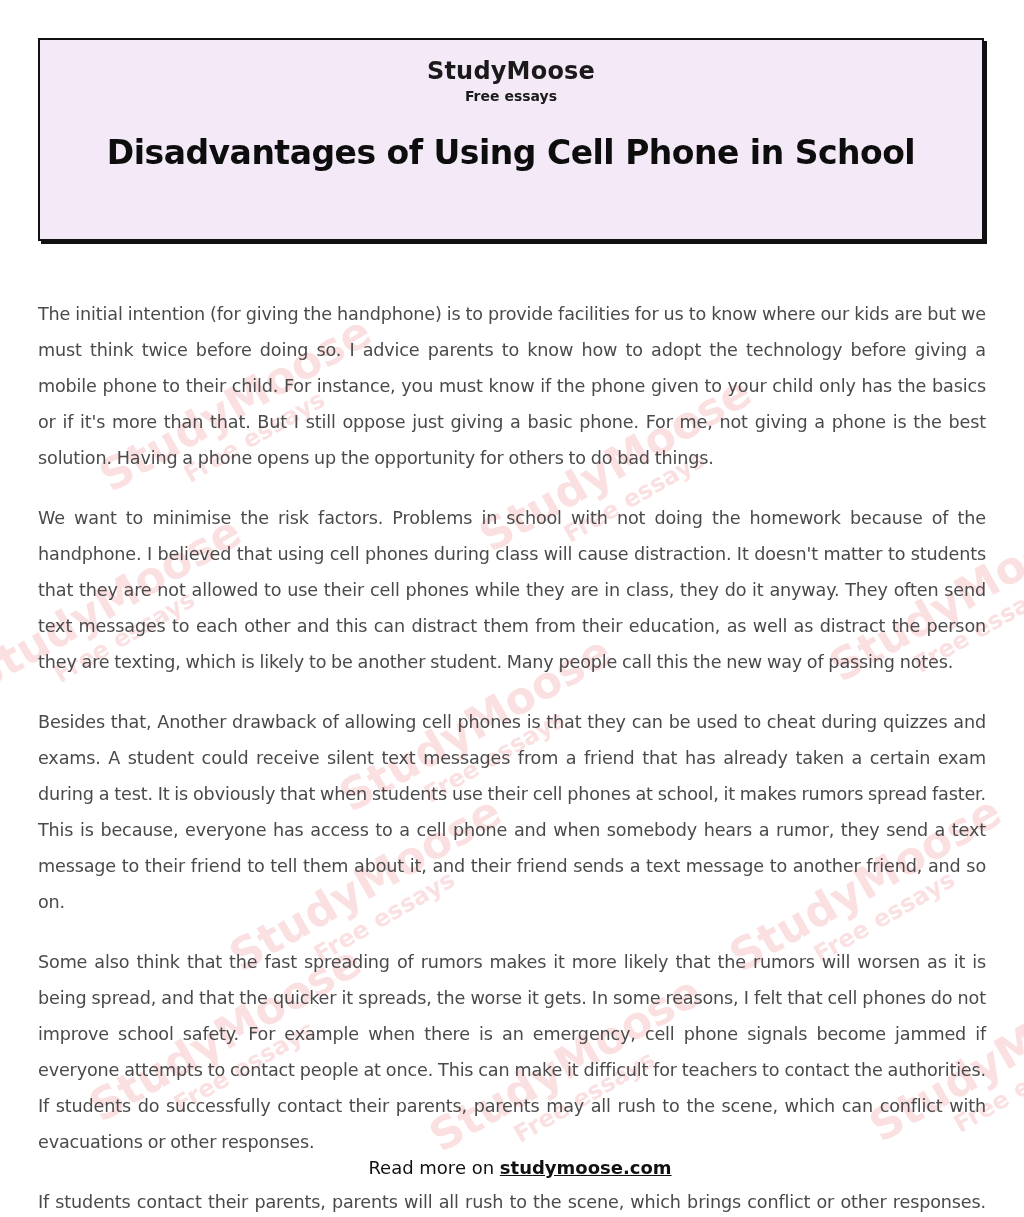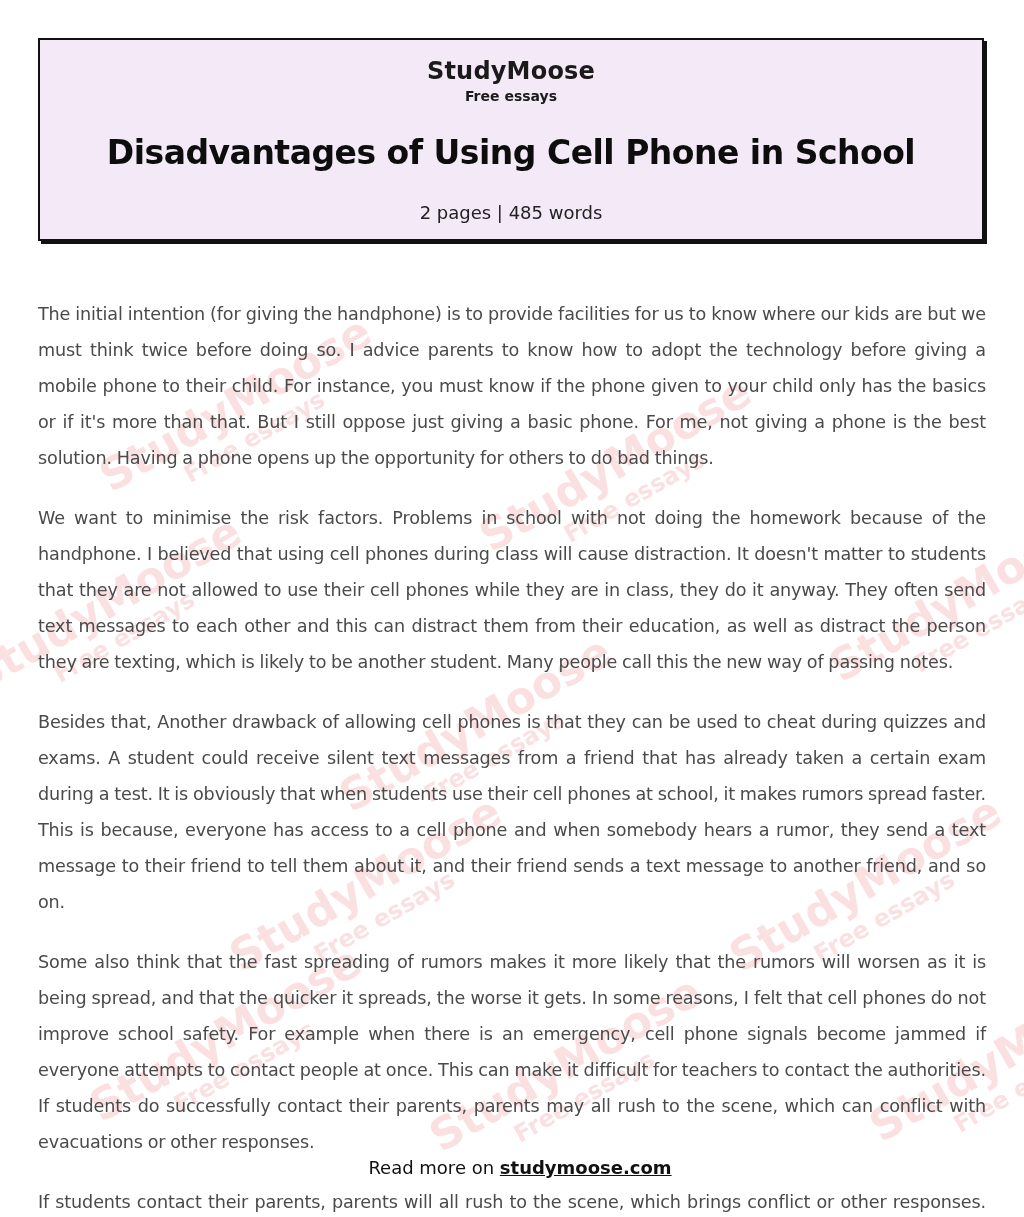--- a/index.html
+++ b/index.html
@@ -159,21 +159,20 @@
   <div class="wm" style="left:860px; top:1030px;">
     <span class="wm-brand">StudyMoose</span>
     <span class="wm-sub">Free essays</span>
   </div>
 </div>
 
 <header class="header-box">
   <div class="brand">StudyMoose</div>
   <div class="brand-sub">Free essays</div>
   <h1 class="title">Disadvantages of Using Cell Phone in School</h1>
-  <div class="meta">2 pages | 485 words</div>
 </header>
 
 <main class="content">
   <p class="para">The initial intention (for giving the handphone) is to provide facilities for us to know where our kids are but we must think twice before doing so. I advice parents to know how to adopt the technology before giving a mobile phone to their child. For instance, you must know if the phone given to your child only has the basics or if it's more than that. But I still oppose just giving a basic phone. For me, not giving a phone is the best solution. Having a phone opens up the opportunity for others to do bad things.</p>
   <p class="para">We want to minimise the risk factors. Problems in school with not doing the homework because of the handphone. I believed that using cell phones during class will cause distraction. It doesn't matter to students that they are not allowed to use their cell phones while they are in class, they do it anyway. They often send text messages to each other and this can distract them from their education, as well as distract the person they are texting, which is likely to be another student. Many people call this the new way of passing notes.</p>
   <p class="para">Besides that, Another drawback of allowing cell phones is that they can be used to cheat during quizzes and exams. A student could receive silent text messages from a friend that has already taken a certain exam during a test. It is obviously that when students use their cell phones at school, it makes rumors spread faster. This is because, everyone has access to a cell phone and when somebody hears a rumor, they send a text message to their friend to tell them about it, and their friend sends a text message to another friend, and so on.</p>
   <p class="para">Some also think that the fast spreading of rumors makes it more likely that the rumors will worsen as it is being spread, and that the quicker it spreads, the worse it gets. In some reasons, I felt that cell phones do not improve school safety. For example when there is an emergency, cell phone signals become jammed if everyone attempts to contact people at once. This can make it difficult for teachers to contact the authorities. If students do successfully contact their parents, parents may all rush to the scene, which can conflict with evacuations or other responses.</p>
   <p class="para">If students contact their parents, parents will all rush to the scene, which brings conflict or other responses. We are more concerned about the bigger consequences of having a handphone like social problems such as bully and harrashment via mobile phones. Student tends to misused the mobile phone, by recording video of students bullying other students. If there are risks involved and you have calculated and you know that the risks won't benefit you, why take the risk? Better not to have the risk at all by not giving them a handphone.</p>
 </main>
 

